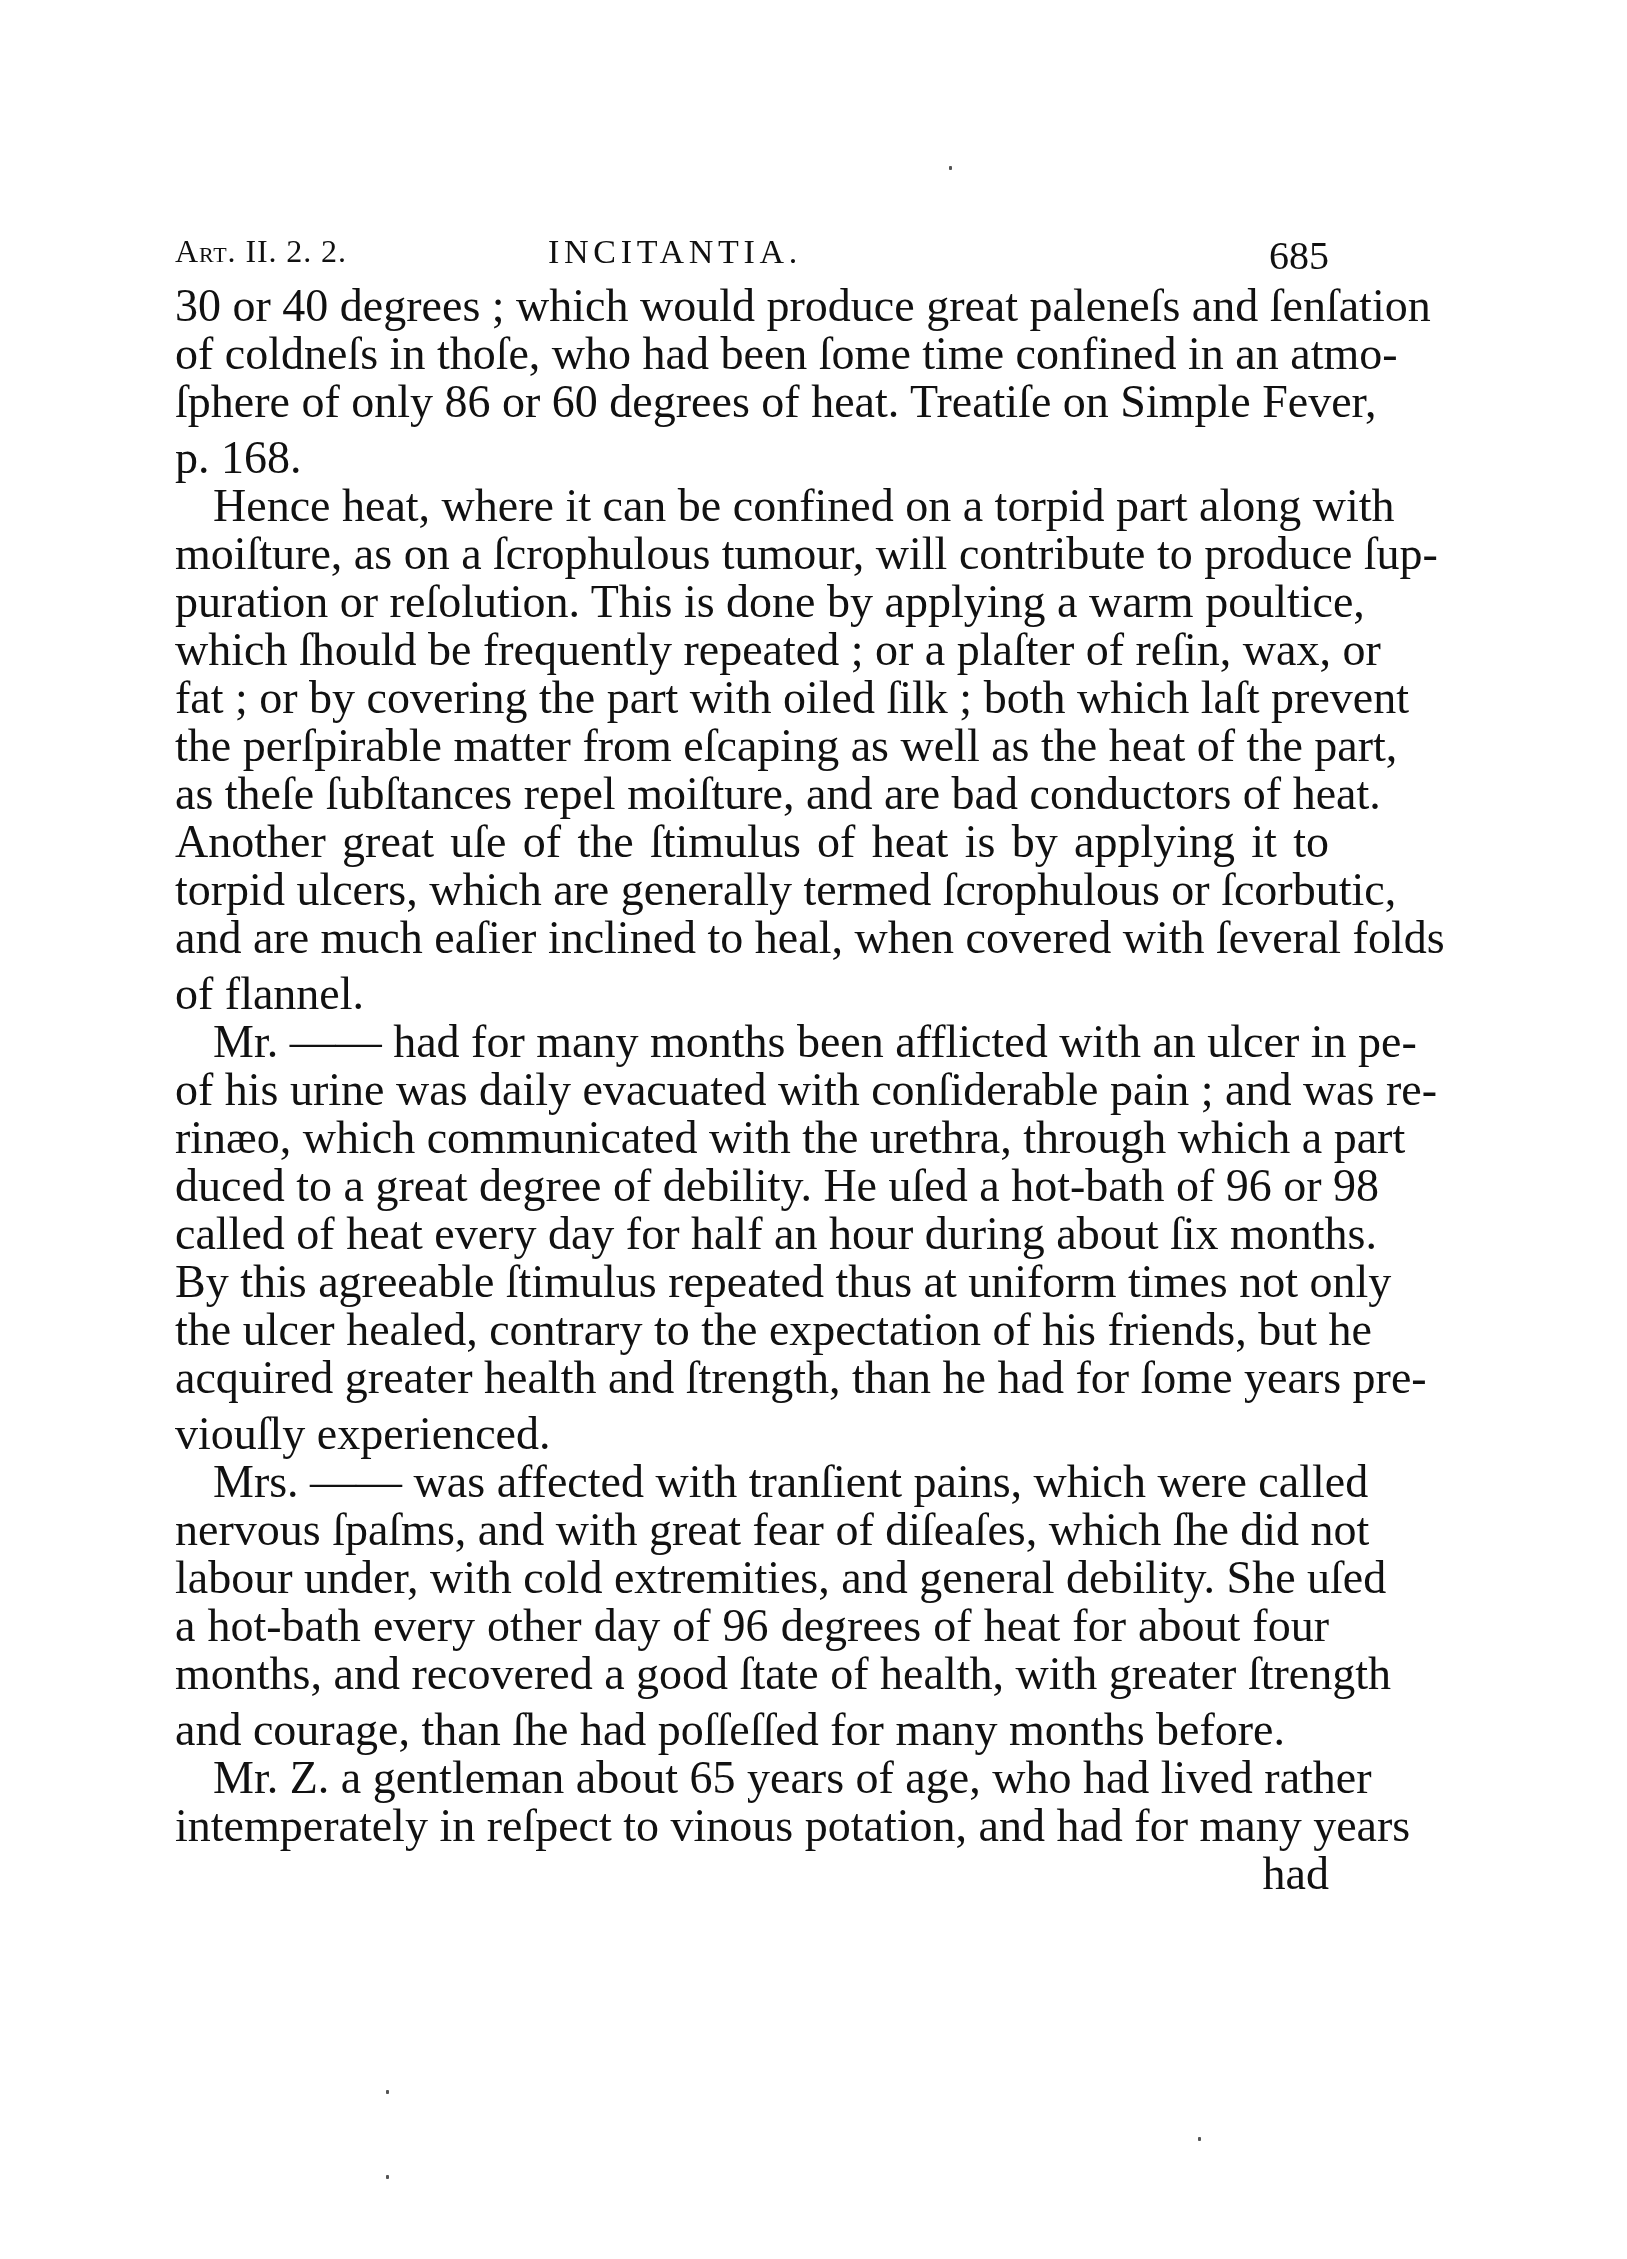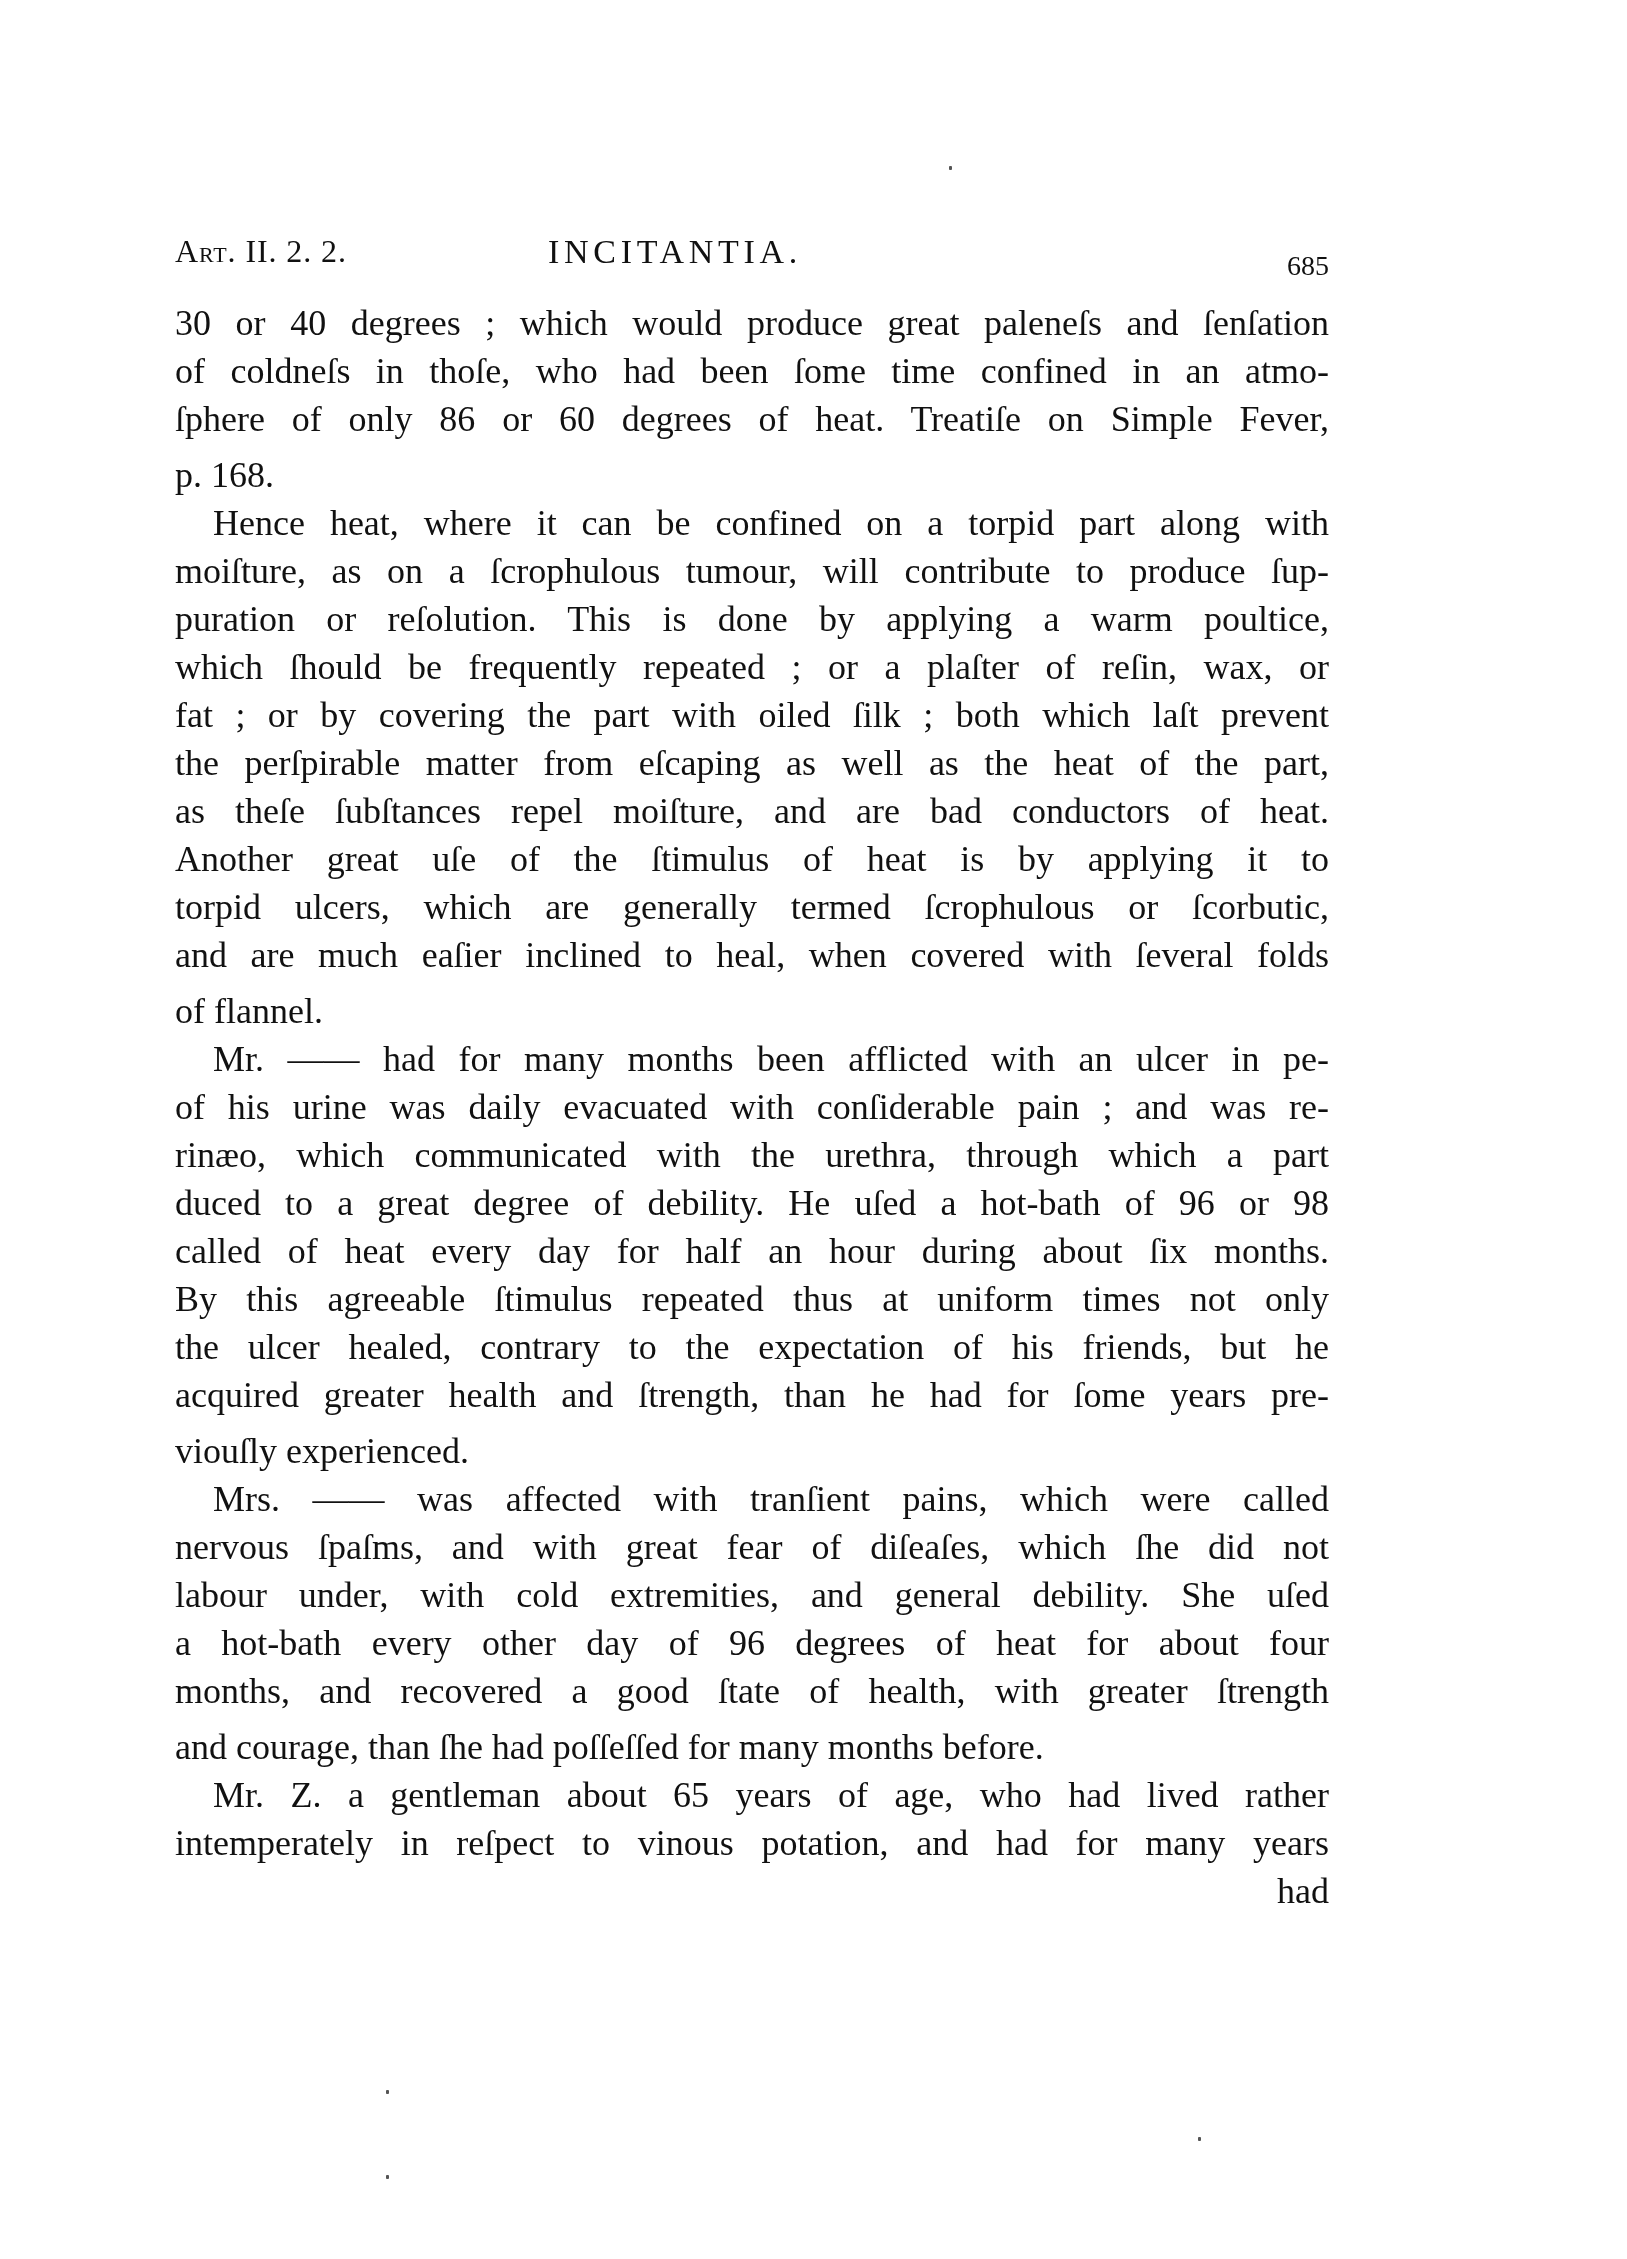--- a/index.html
+++ b/index.html
@@ -8,24 +8,24 @@
     font-family: "DejaVu Serif", "Liberation Serif", serif;
     color: #111111;
   }
   .page { position: absolute; left: 0; top: 0; width: 1627px; height: 2260px; background: #fff; }
   .running-head {
     position: absolute; top: 228px; left: 175px; width: 1154px; height: 47px;
     font-family: "Liberation Serif", serif; font-size: 32px; line-height: 47px;
   }
   .rh-left { position: absolute; left: 0; top: 0; letter-spacing: 0.9px; font-variant: small-caps; }
   .rh-center { position: absolute; left: 373px; top: 0; letter-spacing: 4.7px; font-size: 34px; }
-  .rh-right { position: absolute; right: 0; top: 14px; font-size: 28px; }
+  .rh-right { position: absolute; right: 0; top: 4px; font-size: 40px; }
   .body-text {
-    position: absolute; top: 299px; left: 175px; width: 1154px;
-    font-family: "Liberation Serif", serif; font-size: 36px; line-height: 48px;
+    position: absolute; top: 282px; left: 175px; width: 1154px;
+    font-family: "Liberation Serif", serif; font-size: 46px; line-height: 48px;
   }
   .line { display: block; white-space: nowrap; text-align: justify; text-align-last: justify; height: 48px; }
   .line.last { text-align-last: left; margin-top: 8px; }
   .line.indent { padding-left: 38px; }
   .catchword-line { display: block; text-align: right; height: 48px; }
   .speck { position: absolute; width: 2.8px; height: 3.8px; background: #555; border-radius: 0.9px; }
 </style>
 </head>
 <body>
 

